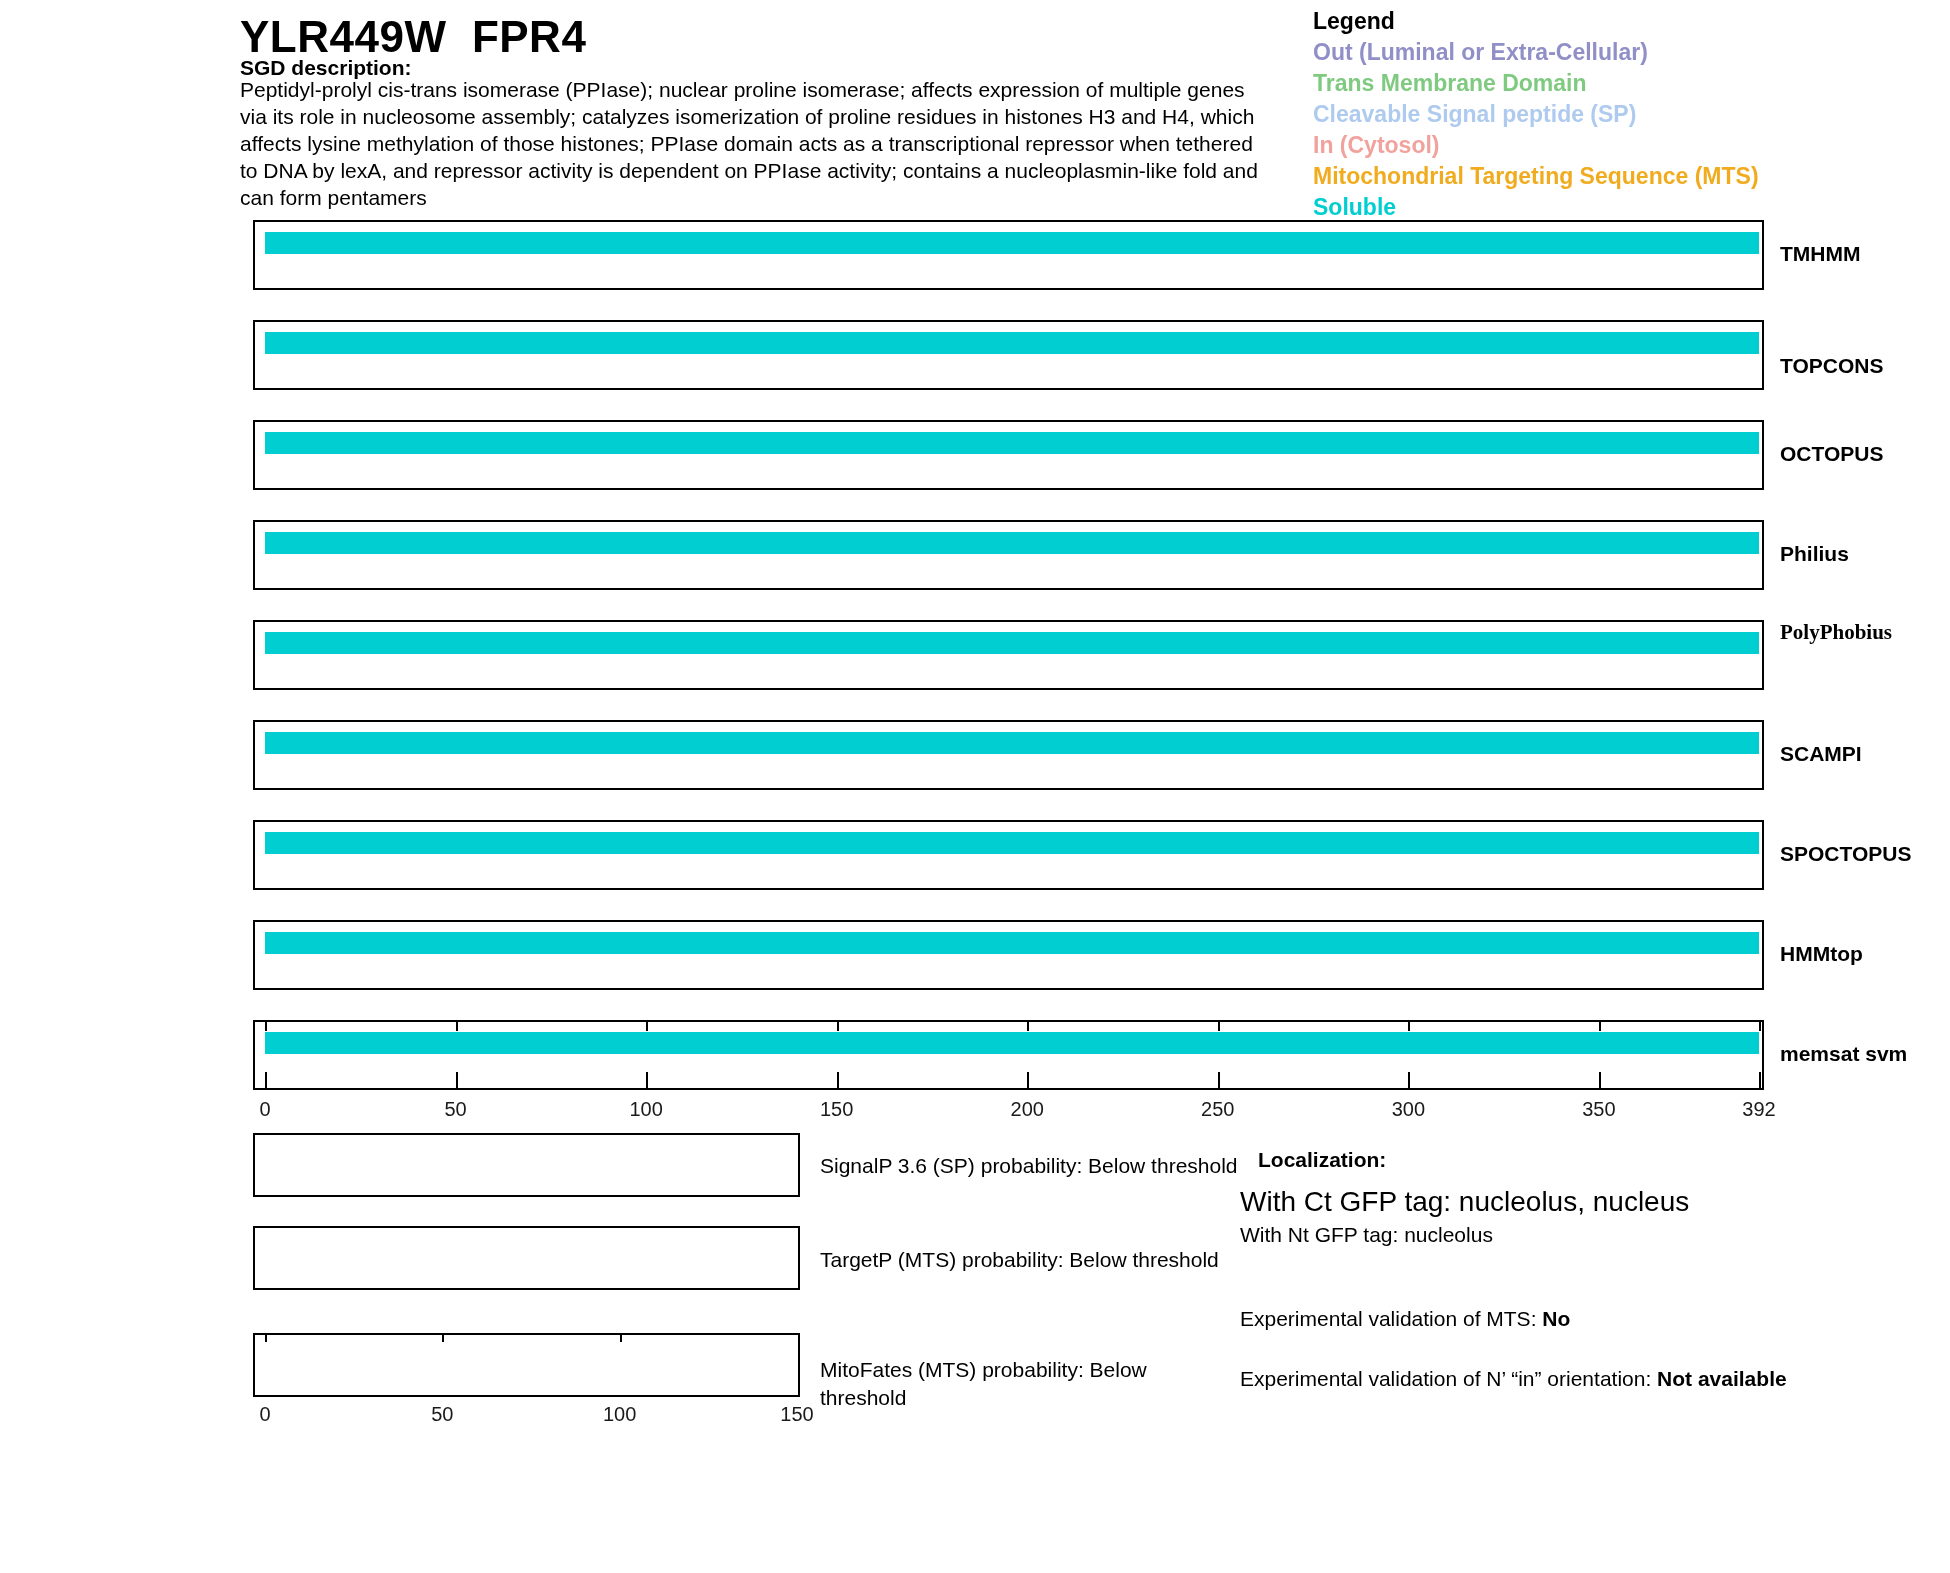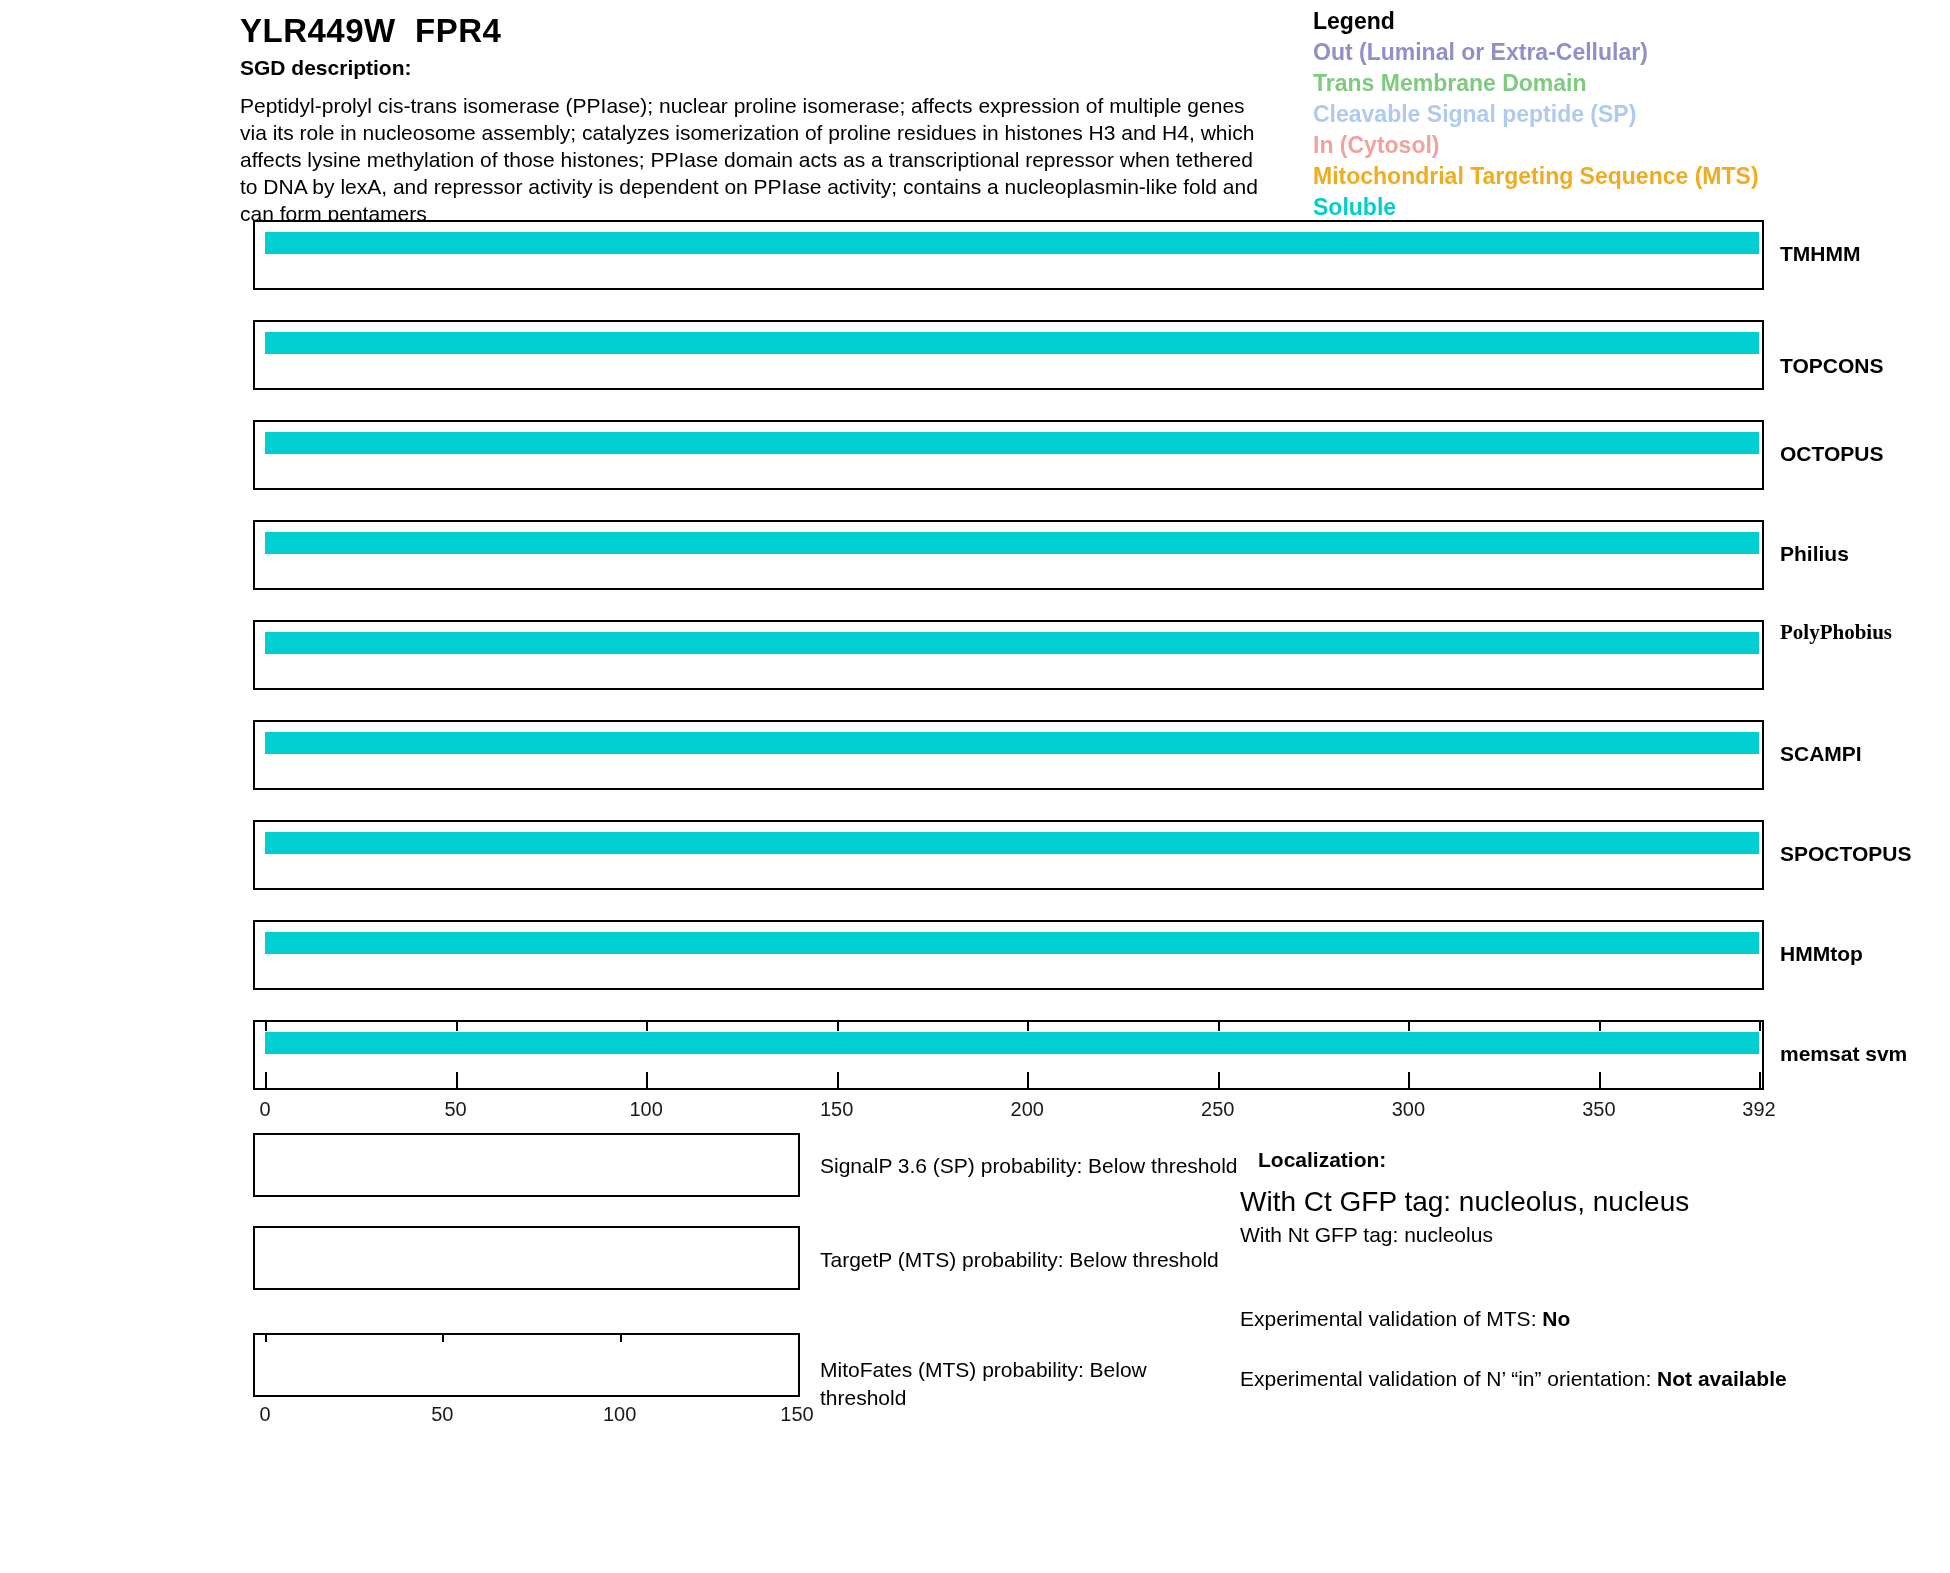--- a/index.html
+++ b/index.html
@@ -1,22 +1,22 @@
 <!DOCTYPE html>
 <html><head>
 <meta charset="utf-8">
 <style>
   html,body{margin:0;padding:0;background:#fff;}
   #page{position:relative;width:1950px;height:1573px;background:#fff;overflow:hidden;
         font-family:"Liberation Sans",sans-serif;color:#000;}
   .abs{position:absolute;}
 
-  .title{left:240px;top:12px;font-size:33px;font-weight:bold;white-space:pre;letter-spacing:.5px;}
+  .title{left:240px;top:12px;font-size:44px;font-weight:bold;white-space:pre;letter-spacing:.5px;}
   .sgd-label{left:240px;top:56px;font-size:21px;font-weight:bold;}
-  .description{left:240px;top:92px;font-size:21px;line-height:27px;white-space:pre;}
+  .description{left:240px;top:76px;font-size:21px;line-height:27px;white-space:pre;}
 
   .legend{left:1313px;top:6px;font-size:23px;font-weight:bold;line-height:31px;}
   .legend .legend-title{color:#000;}
   .legend .legend-item{white-space:nowrap;}
 
   .track-box{position:absolute;left:253px;width:1511px;height:70px;border:2px solid #000;
              box-sizing:border-box;background:#fff;}
   .bar{position:absolute;top:10px;height:22px;}
   .track-label{position:absolute;left:1780px;font-size:21px;font-weight:bold;white-space:nowrap;}
   .tick-top{position:absolute;top:0;width:2px;height:9px;background:#000;}

